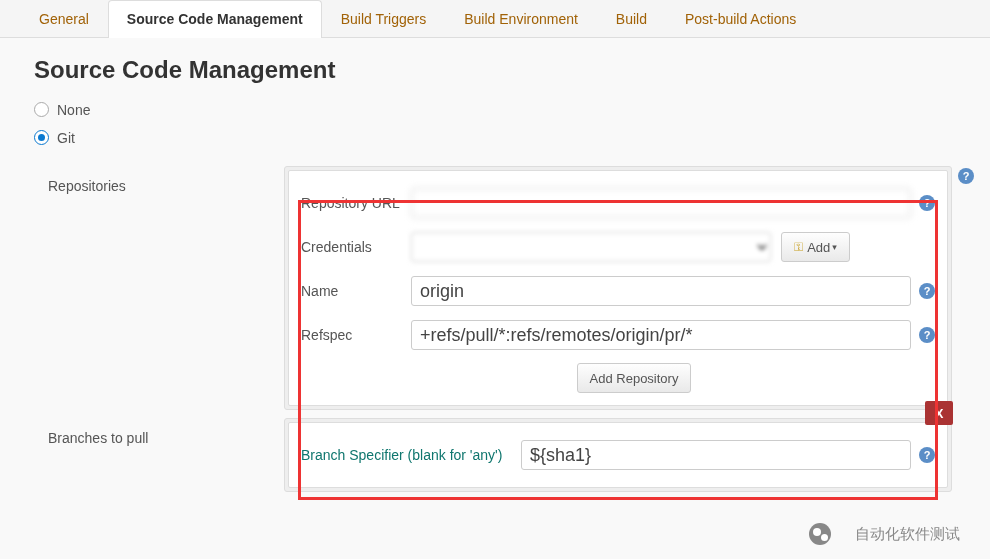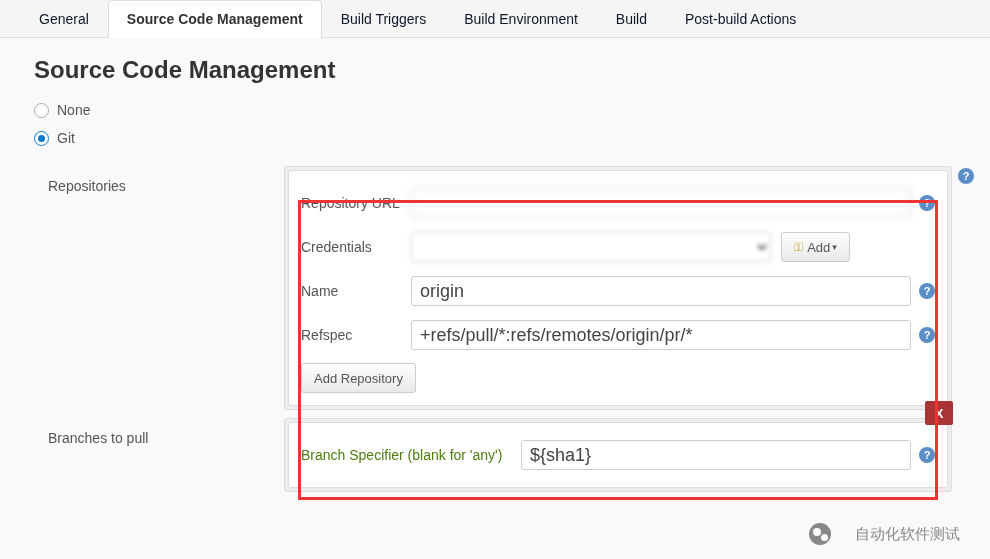--- a/index.html
+++ b/index.html
@@ -14,21 +14,21 @@
     position: relative;
   }
   .tabs {
     display: flex;
     border-bottom: 1px solid #ddd;
     background: #f5f5f5;
     padding-left: 20px;
   }
   .tab {
     padding: 10px 18px;
-    color: #0f172a;
+    color: #a16207;
     cursor: pointer;
     border: 1px solid transparent;
     border-bottom: none;
     background: transparent;
     font-size: 14px;
   }
   .tab.active {
     background: #fff;
     border-color: #ddd;
     color: #333;
@@ -40,21 +40,21 @@
     font-size: 24px;
     font-weight: 700;
     padding: 18px 0 12px 34px;
     color: #333;
   }
   .radio-group {
     padding: 0 0 8px 34px;
   }
   .radio-row {
     display: flex;
-    align-items: flex-end;
+    align-items: flex-start;
     padding: 6px 0;
     font-size: 14px;
     color: #555;
   }
   .radio {
     width: 15px; height: 15px;
     border: 1px solid #aaa;
     border-radius: 50%;
     margin-right: 8px;
     display: inline-flex;
@@ -110,21 +110,21 @@
   }
   .field-label {
     width: 110px;
     font-size: 14px;
     color: #555;
     flex-shrink: 0;
   }
   .field-label-wide {
     width: 220px;
     font-size: 14px;
-    color: #4d7c0f;
+    color: #0f766e;
     flex-shrink: 0;
   }
   .text-input {
     flex: 1;
     height: 30px;
     padding: 4px 8px;
     border: 1px solid #ccc;
     border-radius: 3px;
     font-size: 18px;
     color: #444;
@@ -159,22 +159,23 @@
     white-space: nowrap;
   }
   .btn .key-icon {
     color: #c9a227;
     margin-right: 4px;
     font-size: 12px;
   }
   .cred-row .btn { margin-left: 10px; }
   .btn-wrap-right {
     display: flex;
-    justify-content: flex-start;
+    justify-content: center;
     padding: 6px 4px 2px 0;
+    margin-left: 36px;
   }
   .help-icon {
     width: 16px; height: 16px;
     border-radius: 50%;
     background: #5b8ec7;
     color: #fff;
     font-size: 11px;
     font-weight: 700;
     display: inline-flex;
     align-items: center;

